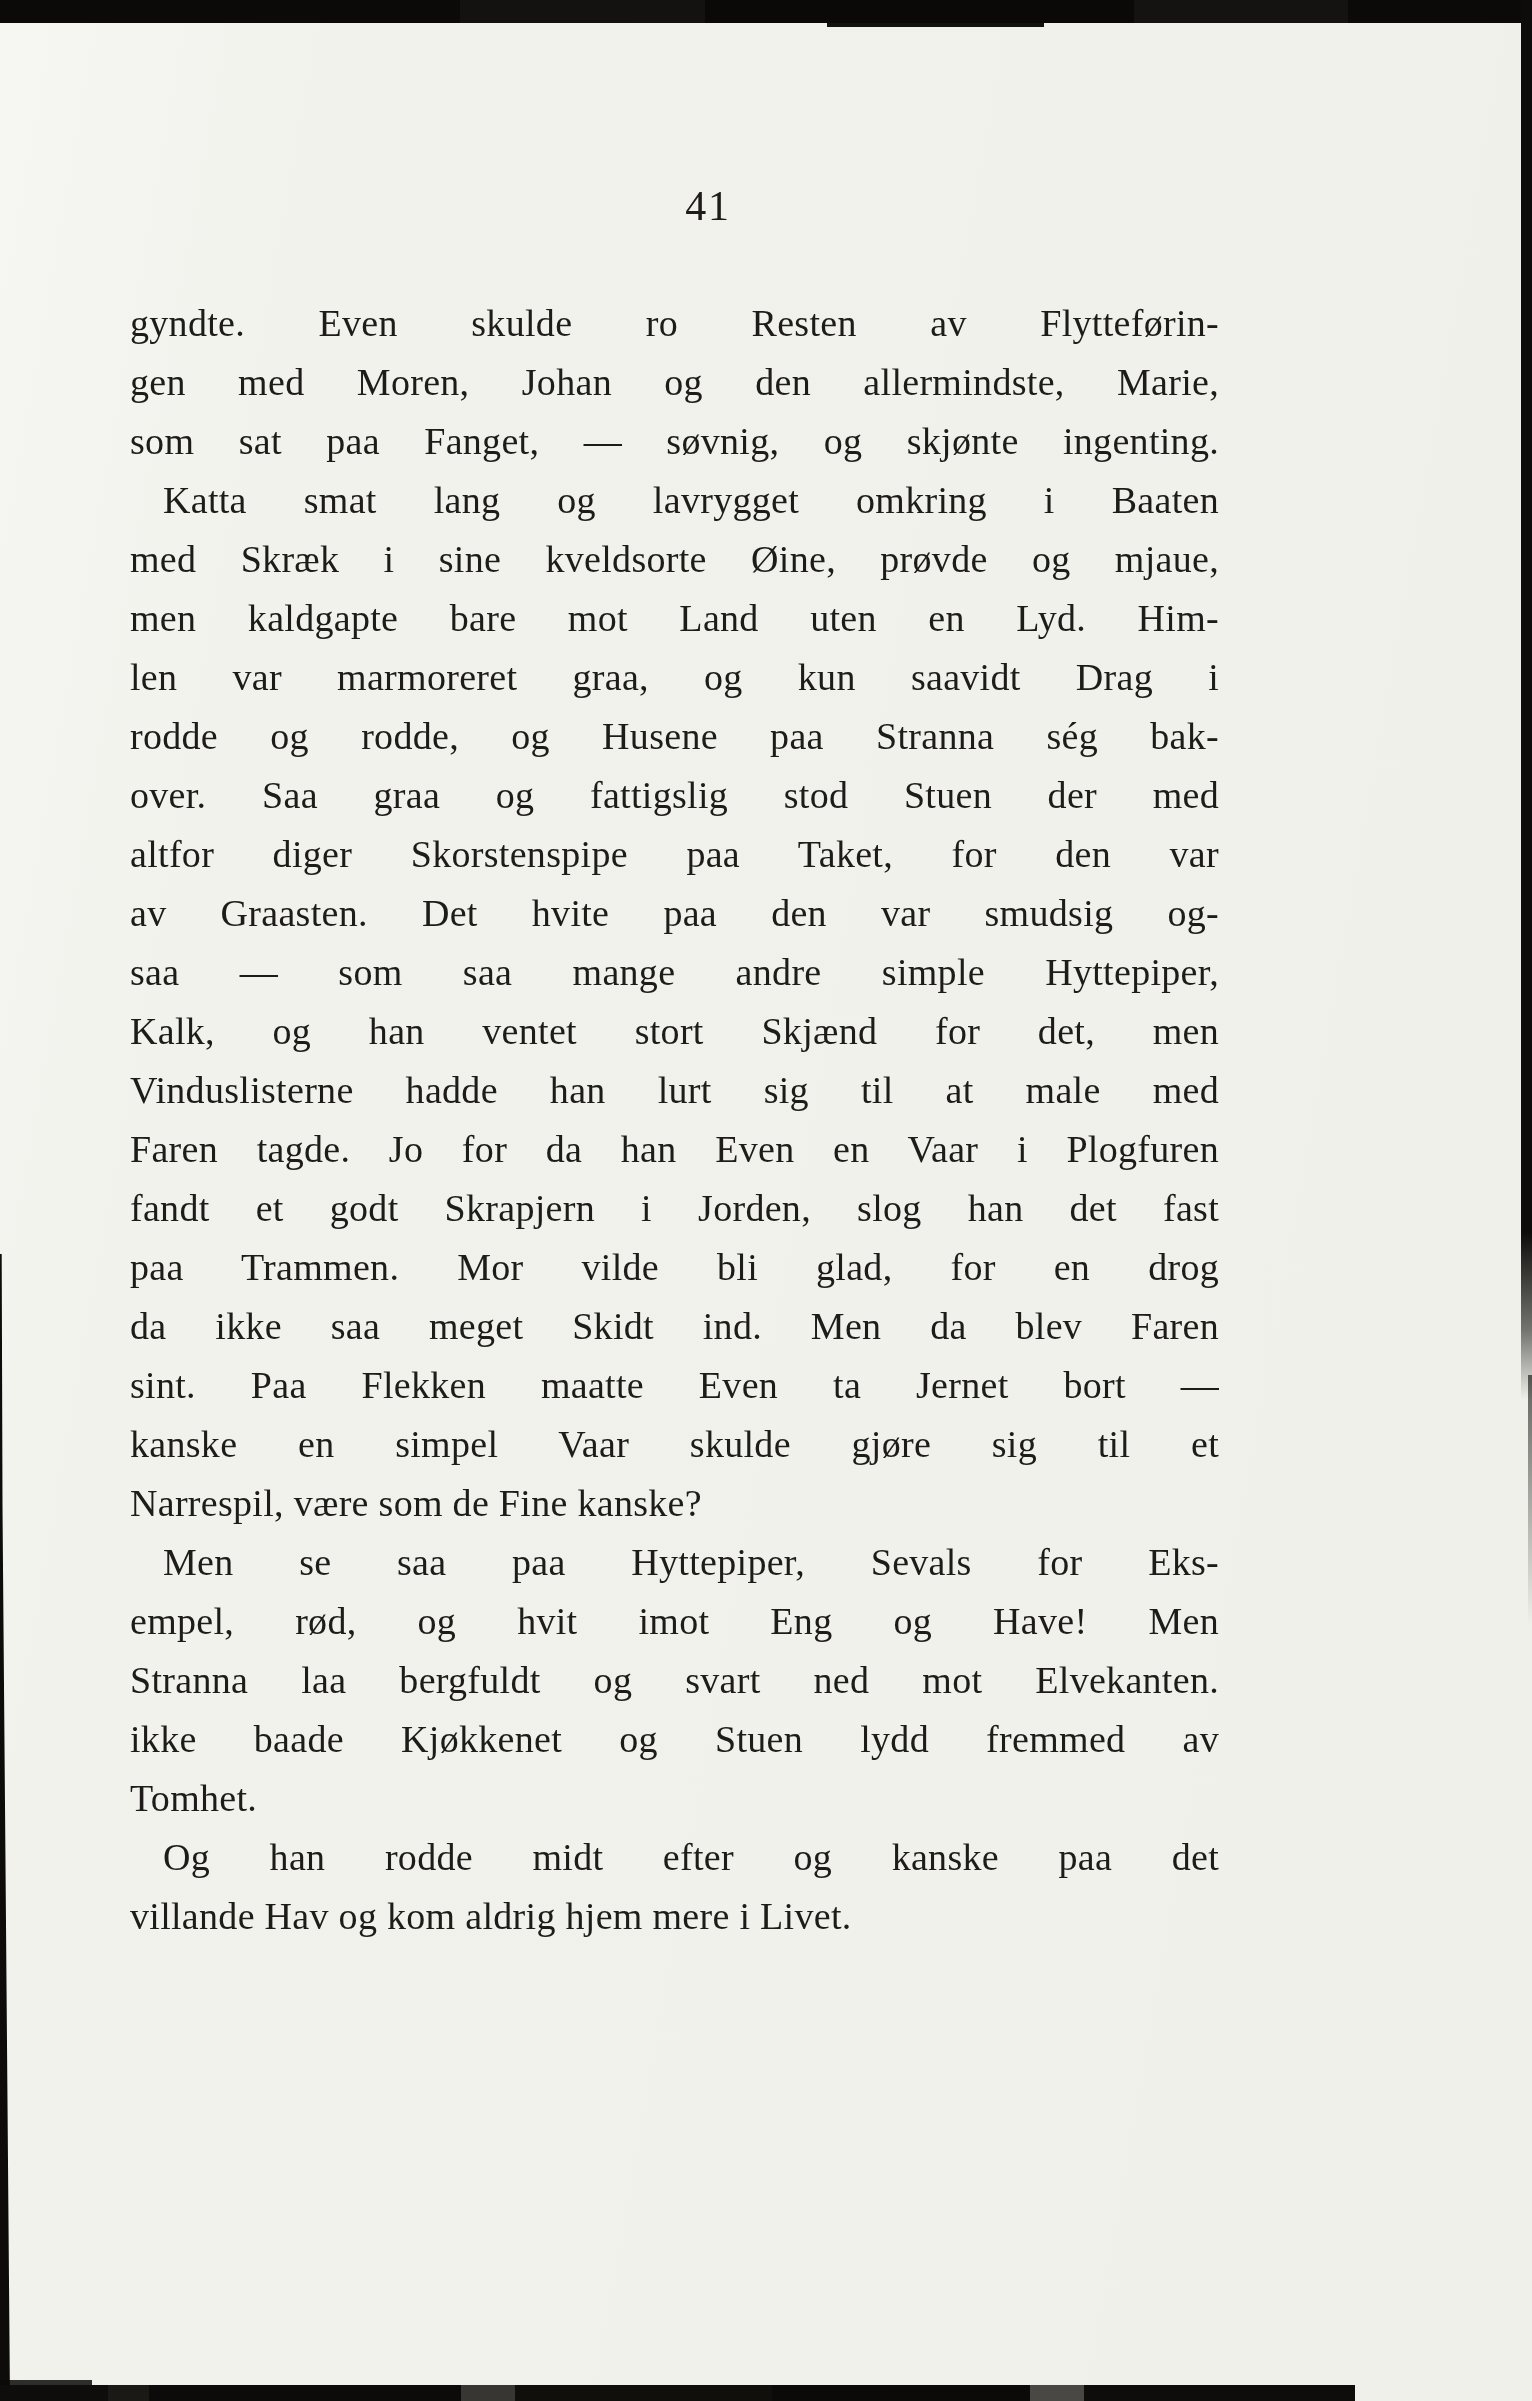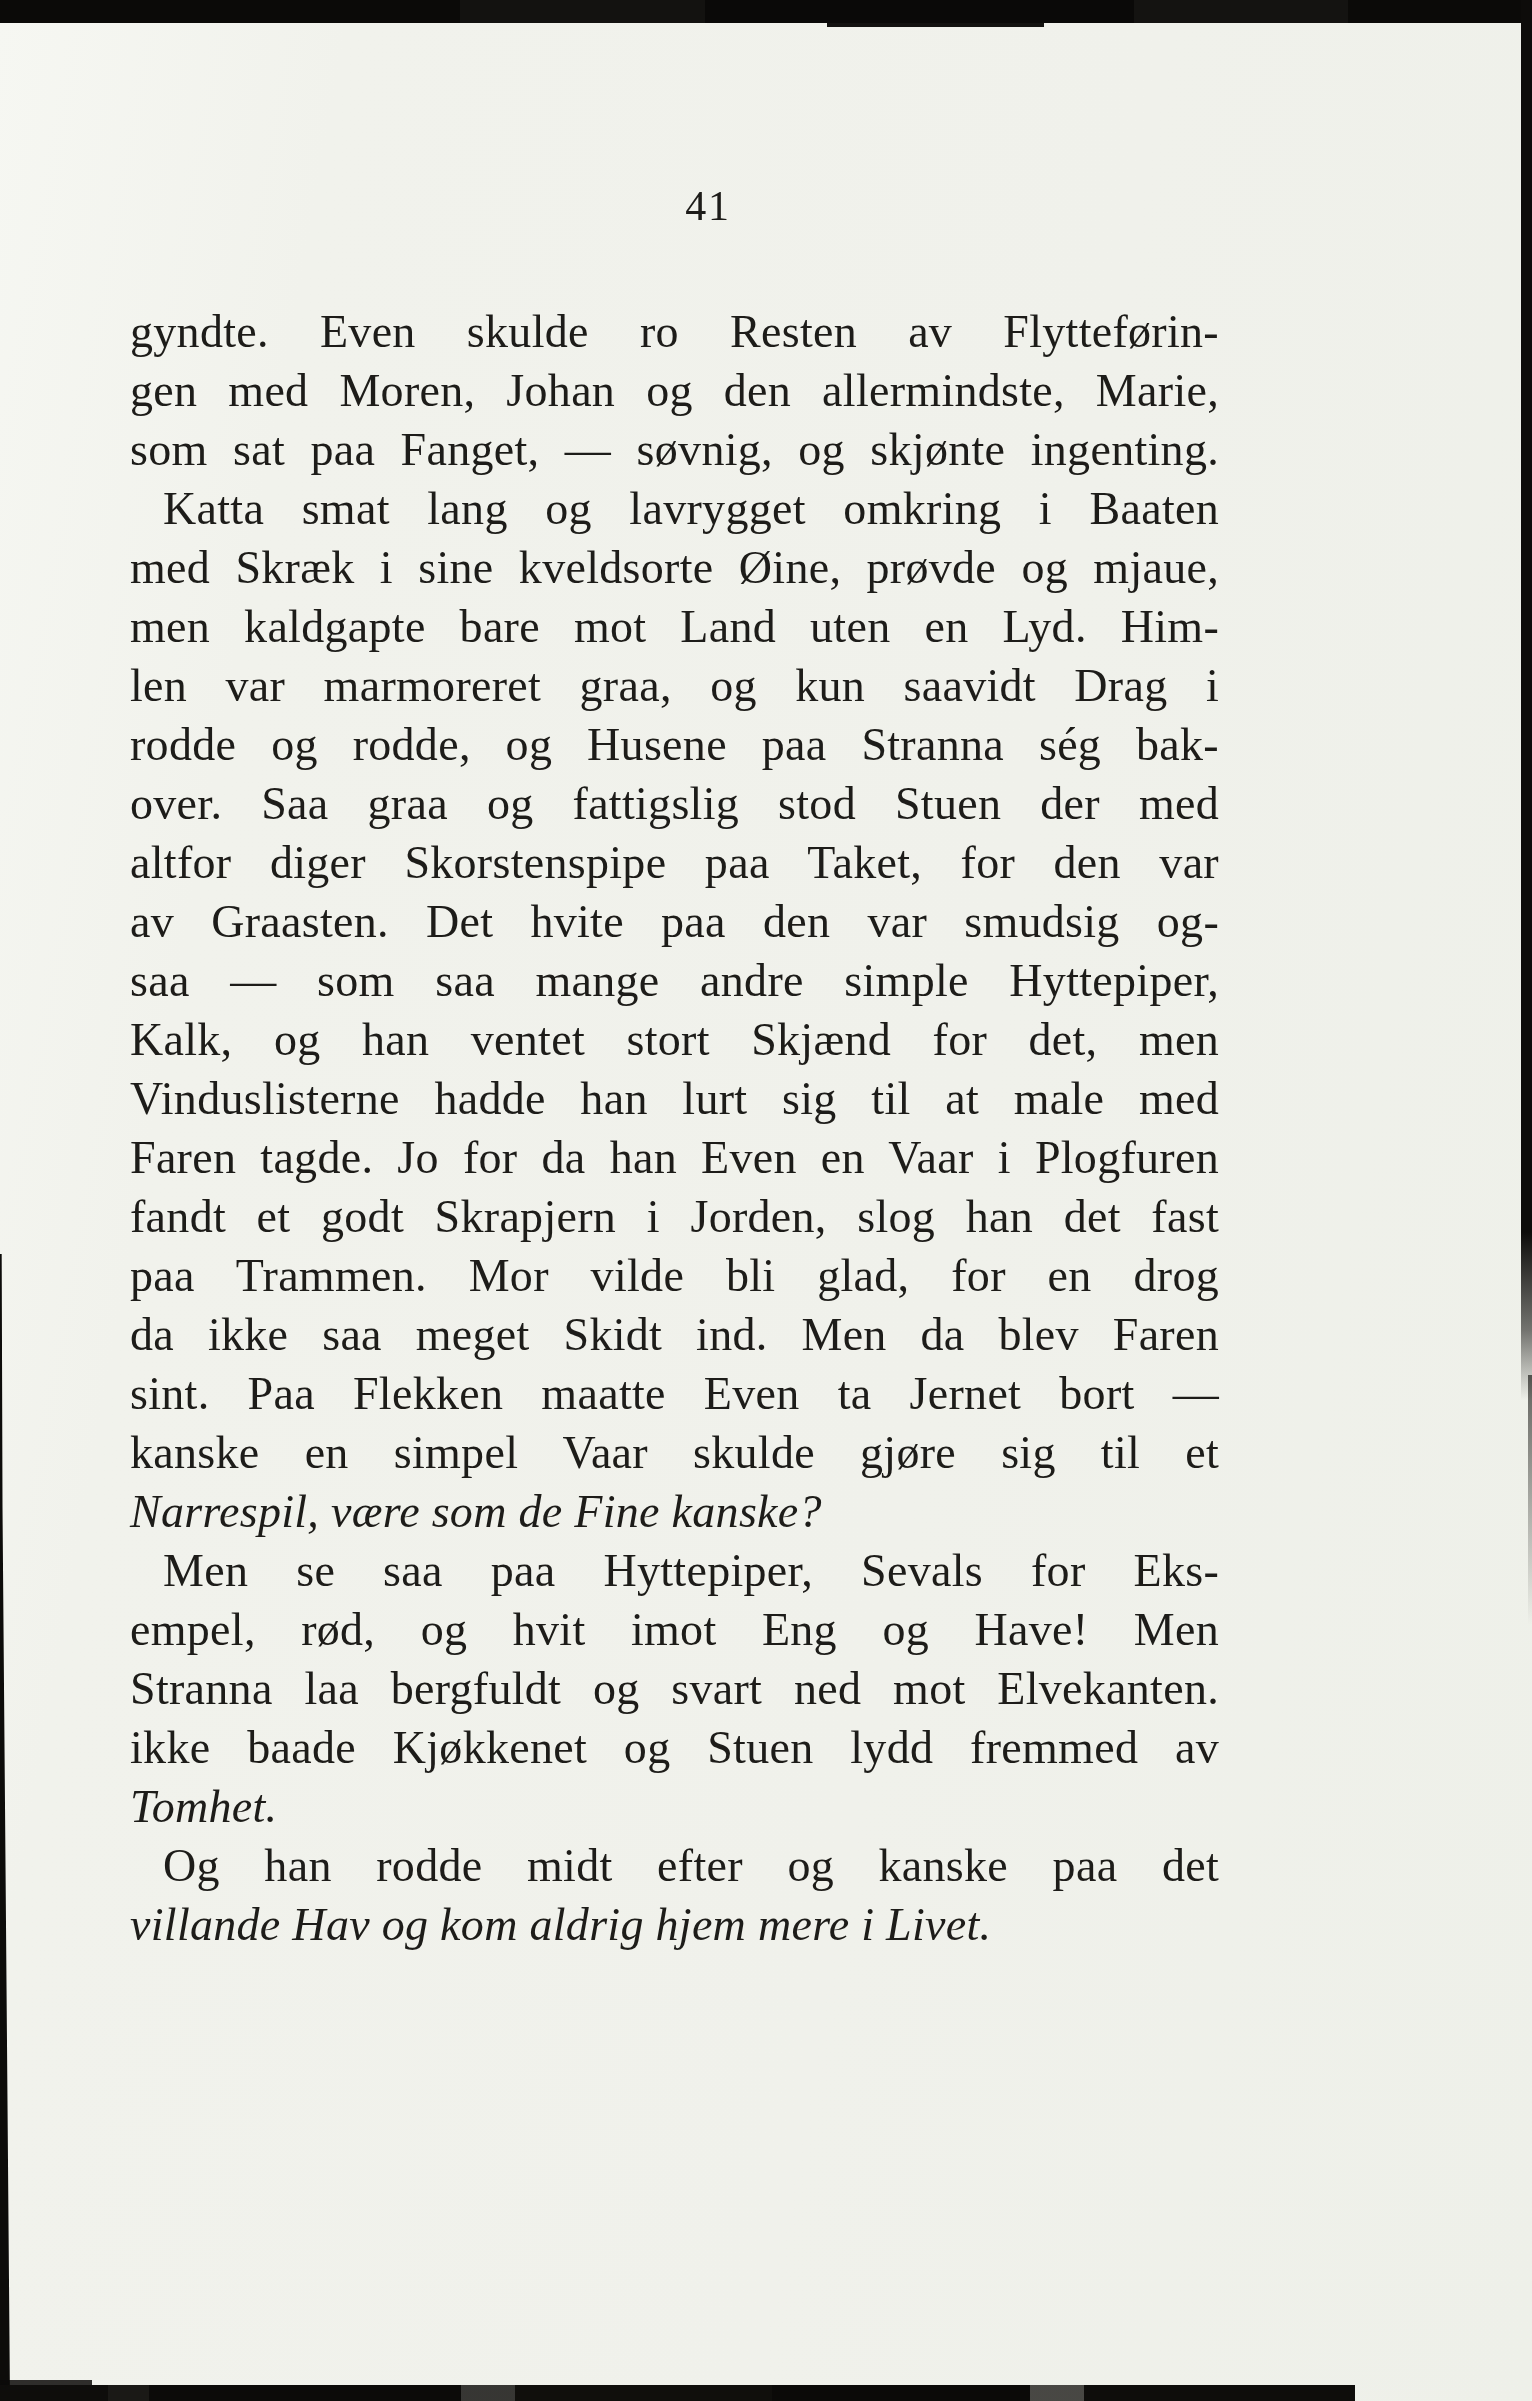--- a/index.html
+++ b/index.html
@@ -47,36 +47,35 @@
 
   .page-number{
     position:absolute;
     left:633px;top:182px;width:150px;
     text-align:center;
     font-size:42px;color:var(--ink);
     letter-spacing:1.7px;
   }
   .text-block{
     position:absolute;
-    left:130px;top:302px;width:1089px;
-    font-size:46px;line-height:59px;
+    left:130px;top:294px;width:1089px;
+    font-size:38px;line-height:59px;
     color:var(--ink);
     letter-spacing:0.3px;
     text-rendering:optimizeLegibility;
   }
   .line{
     text-align:justify;
     text-align-last:justify;
     -moz-text-align-last:justify;
     white-space:normal;
   }
   .line.nojust{
     text-align:right;
     text-align-last:left;
-    font-style:italic;
     -moz-text-align-last:left;
   }
   .line.indent{ text-indent:33px; }
 </style>
 </head>
 <body>
 
 <div class="scan">
 
   <div class="edge-top"></div>

